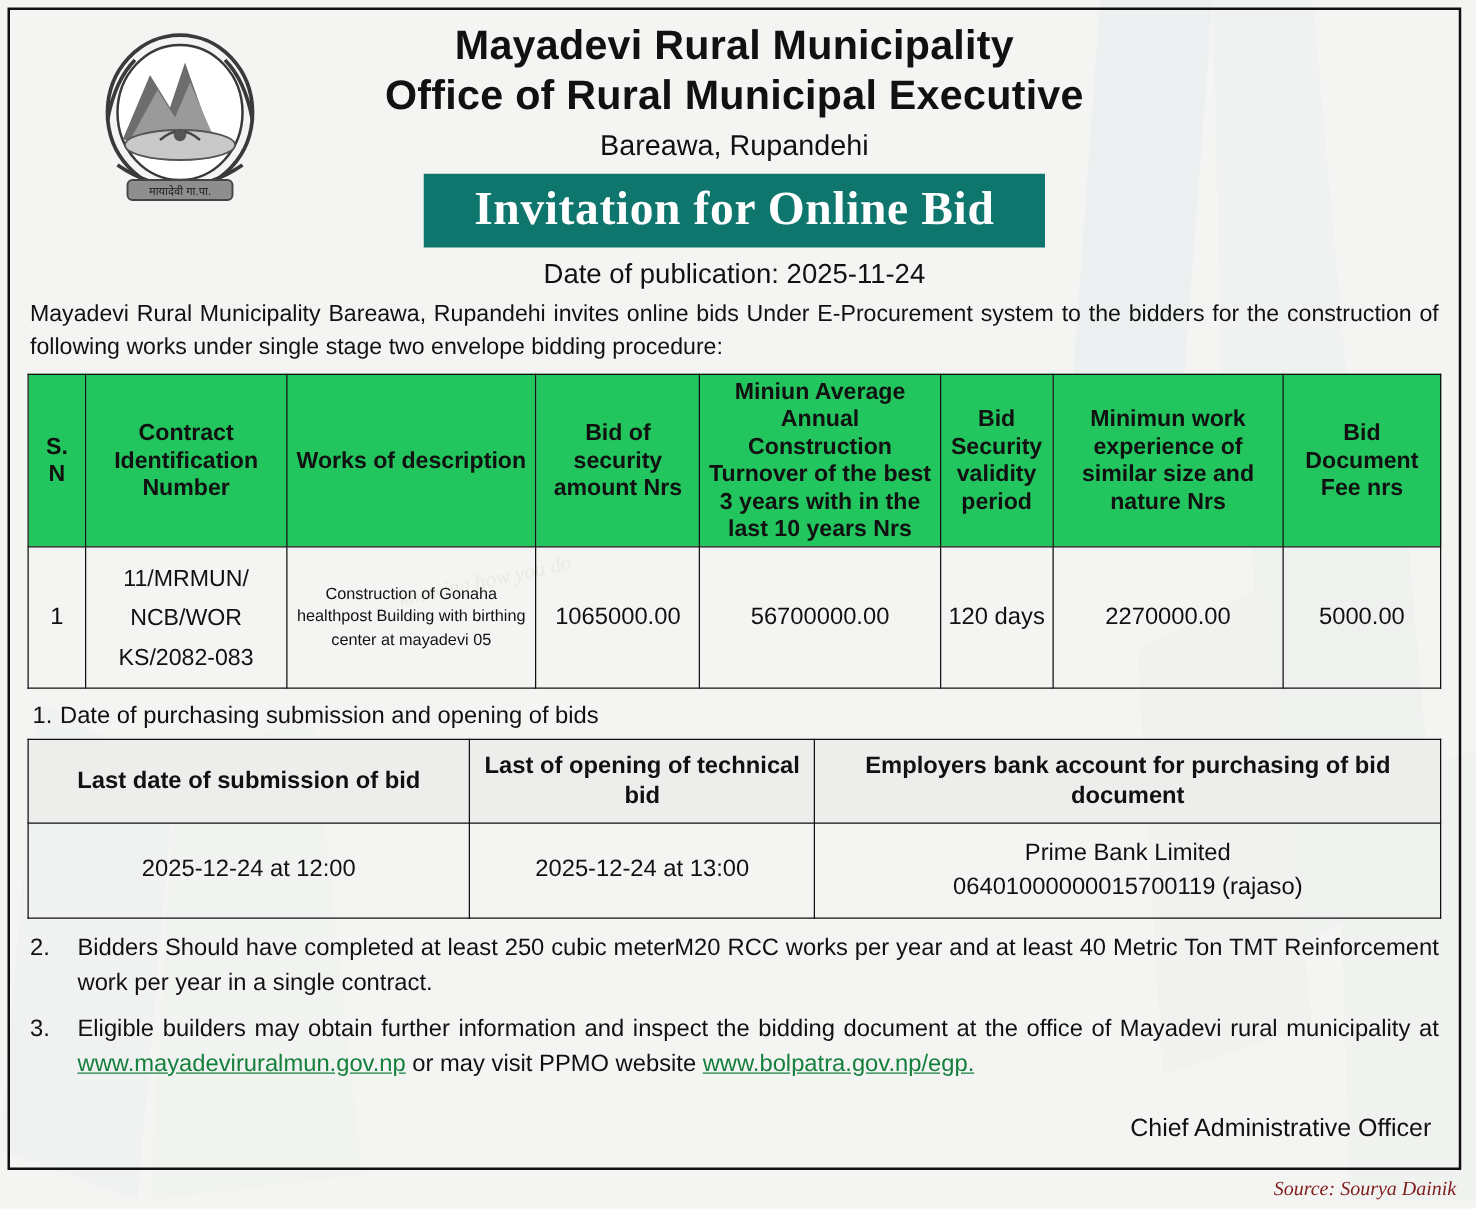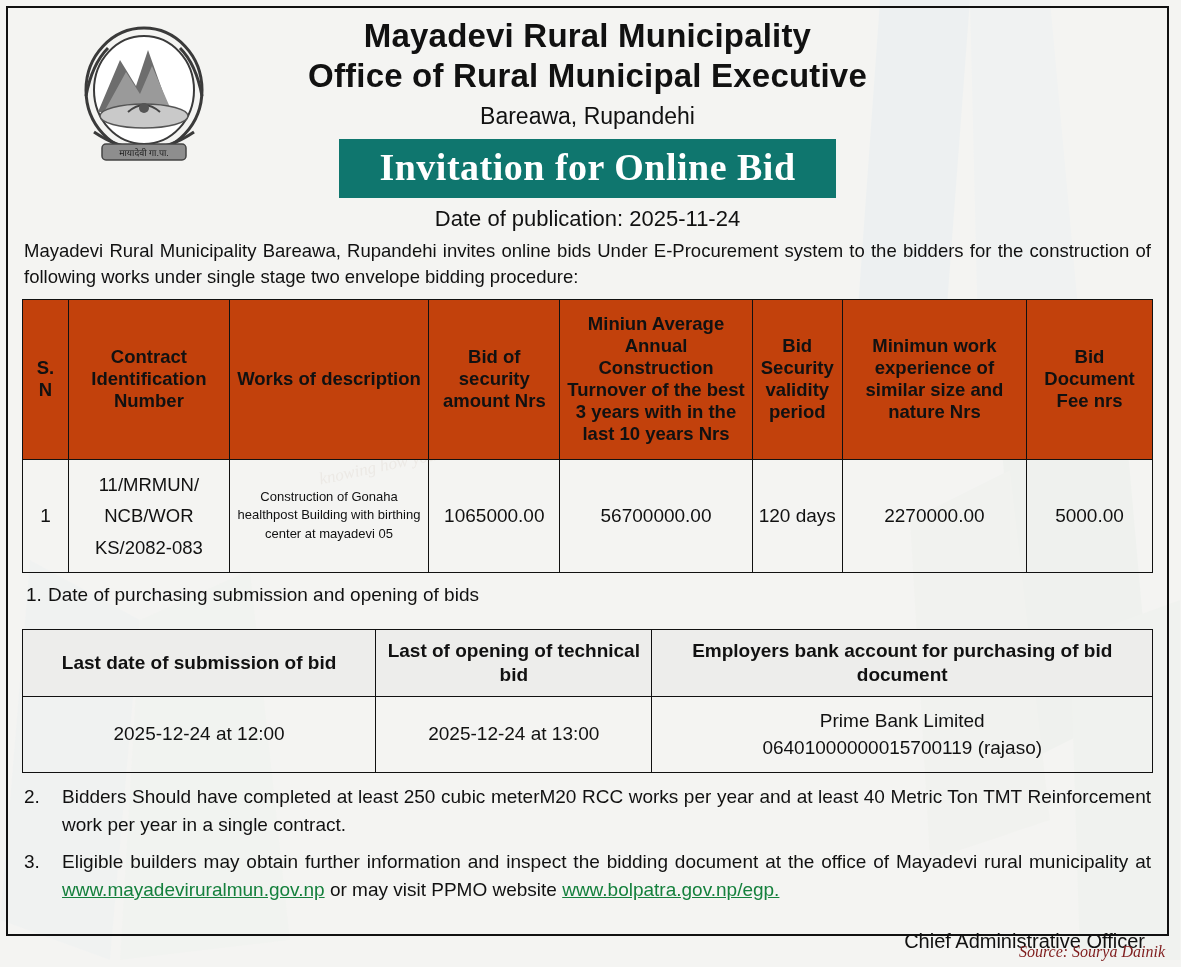--- a/index.html
+++ b/index.html
@@ -114,43 +114,43 @@
     width: 100%;
     background: transparent;
   }
   table td, table th {
     border: 1.5px solid #111111;
     text-align: center;
     vertical-align: middle;
     font-size: 18px;
   }
   .t1 th {
-    background: #c2410c;
+    background: #22c55e;
     font-weight: bold;
     font-size: 18.5px;
     line-height: 1.2;
-    padding: 13px 5px;
+    padding: 2px 5px;
   }
   .t1 td {
     padding: 9px 5px;
     line-height: 1.35;
     font-size: 19px;
     margin-top: 36px;
   }
   .t1 td.cid {
     font-size: 18.5px;
     line-height: 1.7;
   }
   .t1 td.desc {
     font-size: 13px;
     line-height: 1.45;
   }
   .numlist {
     font-size: 19px;
-    margin: 9px 2px 20px 4px;
+    margin: 9px 2px 4px 4px;
     line-height: 1.4;
   }
   .numlist .num {
     display: inline-block;
     width: 22px;
   }
   .t2 th {
     background: #ededeb;
     font-weight: bold;
     font-size: 19px;

